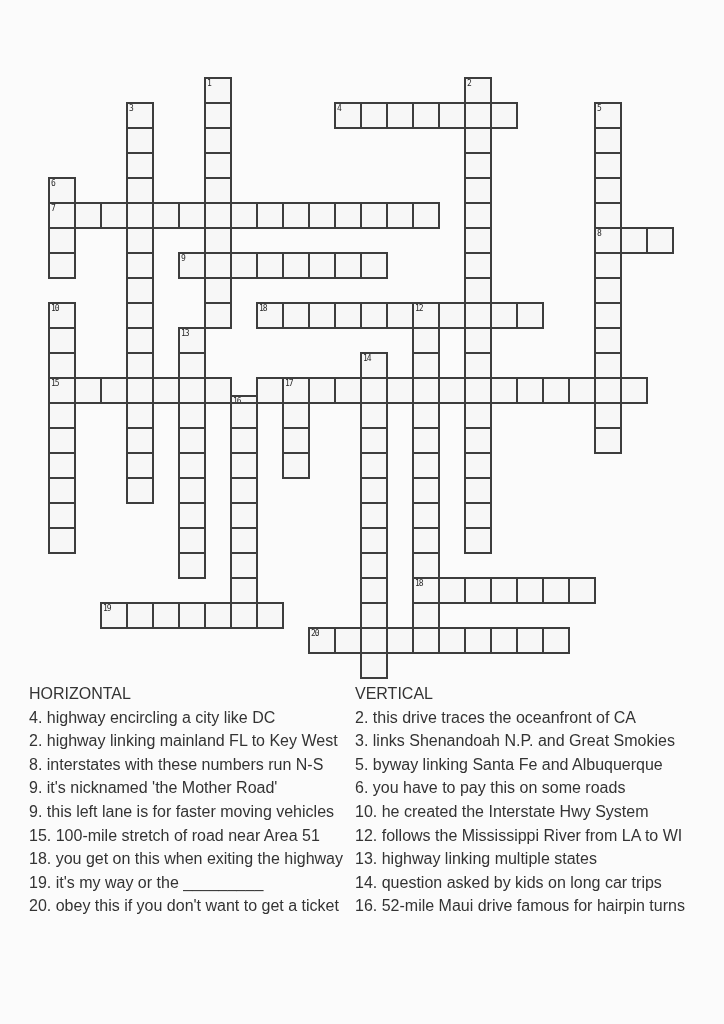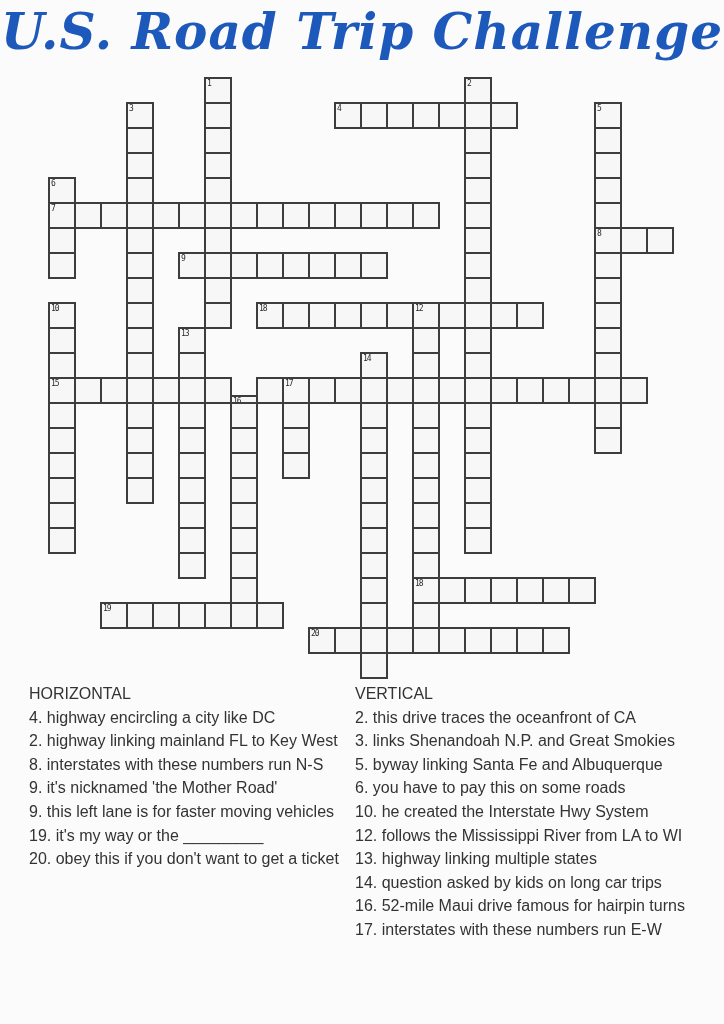--- a/index.html
+++ b/index.html
@@ -60,21 +60,20 @@
     list-style: none;
     margin: 0;
     padding: 0;
   }
 </style>
 </head>
 <body>
 
 <div class="page">
 
-  <h1 class="title">U.S. Road Trip Challenge</h1>
 
   <div class="grid" style="left: 48px; top: 77px;">
       <div class="cell" style="left: 156px; top: 0px;">
         <span class="cellnum">1</span>
       </div>
       <div class="cell" style="left: 156px; top: 25px;"></div>
       <div class="cell" style="left: 156px; top: 50px;"></div>
       <div class="cell" style="left: 156px; top: 75px;"></div>
       <div class="cell" style="left: 156px; top: 100px;"></div>
       <div class="cell" style="left: 156px; top: 125px;"></div>
@@ -307,34 +306,35 @@
     </div>
 
   <div class="clues clues-h">
     <div class="clues-header">HORIZONTAL</div>
     <ul>
         <li>4. highway encircling a city like DC</li>
         <li>2. highway linking mainland FL to Key West</li>
         <li>8. interstates with these numbers run N-S</li>
         <li>9. it's nicknamed 'the Mother Road'</li>
         <li>9. this left lane is for faster moving vehicles</li>
+        <li>15. 100-mile stretch of road near Area 51</li>
+        <li>18. you get on this when exiting the highway</li>
         <li>19. it's my way or the _________</li>
         <li>20. obey this if you don't want to get a ticket</li>
       </ul>
   </div>
 
   <div class="clues clues-v">
     <div class="clues-header">VERTICAL</div>
     <ul>
         <li>2. this drive traces the oceanfront of CA</li>
         <li>3. links Shenandoah N.P. and Great Smokies</li>
         <li>5. byway linking Santa Fe and Albuquerque</li>
         <li>6. you have to pay this on some roads</li>
         <li>10. he created the Interstate Hwy System</li>
         <li>12. follows the Mississippi River from LA to WI</li>
         <li>13. highway linking multiple states</li>
         <li>14. question asked by kids on long car trips</li>
         <li>16. 52-mile Maui drive famous for hairpin turns</li>
-        <li>17. interstates with these numbers run E-W</li>
       </ul>
   </div>
 
 </div>
 
 </body></html>

